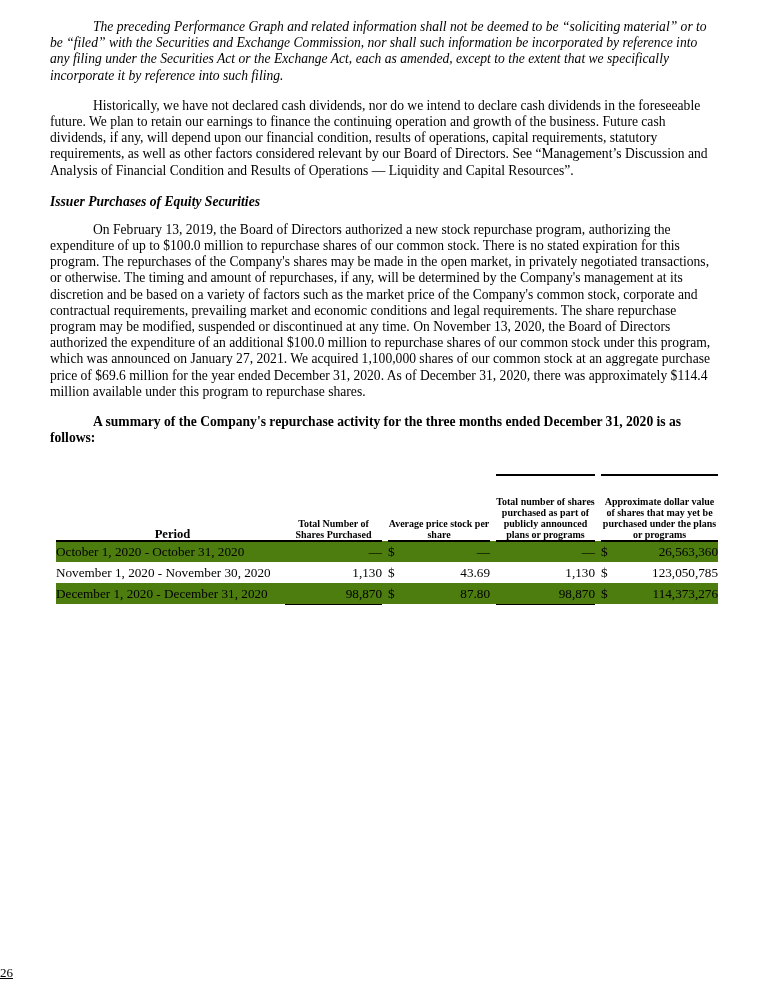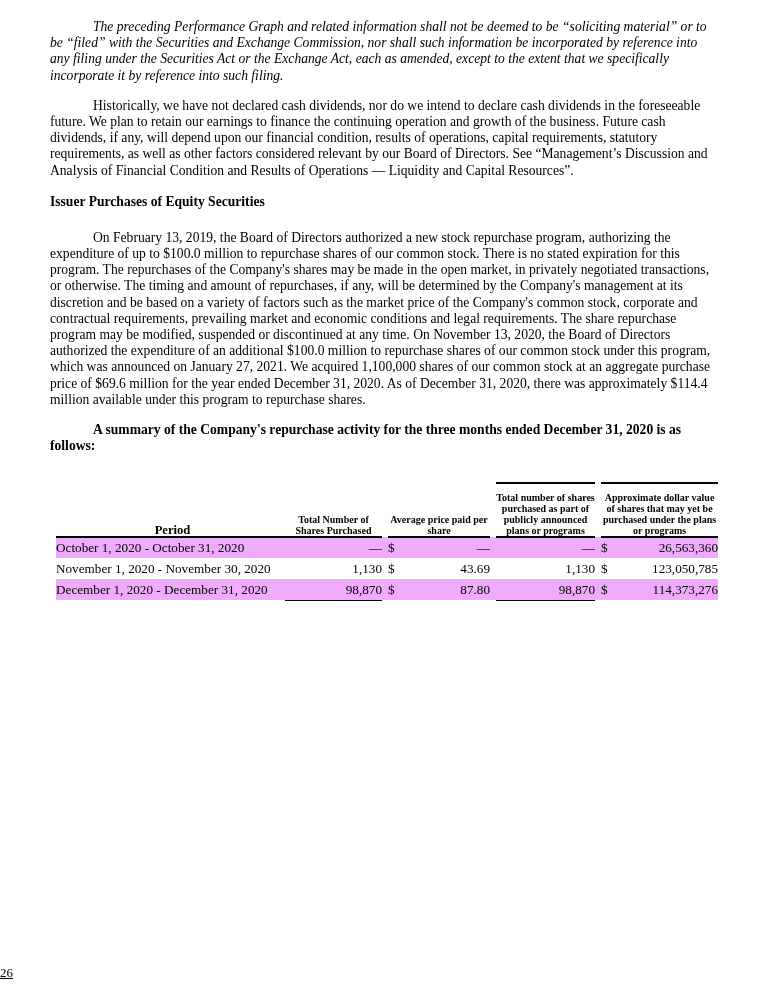--- a/index.html
+++ b/index.html
@@ -22,21 +22,22 @@
     font-size: 13.6px;
     line-height: 16.2px;
     margin: 0 0 14px 0;
     text-indent: 43px;
     text-align: left;
   }
   p.legal { font-style: italic; }
   h3.section-heading {
     font-size: 13.6px;
     font-weight: bold;
-    margin: 15px 0 20px 0;
+    font-style: italic;
+    margin: 15px 0 12px 0;
   }
   p.summary { margin-bottom: 0; font-weight: bold; }
 
   table.repurchase {
     border-collapse: collapse;
     table-layout: fixed;
     width: 662px;
     margin: 28px 0 0 6px;
   }
   table.repurchase th, table.repurchase td { padding: 0; }
@@ -50,31 +51,31 @@
     padding-bottom: 4px;
   }
   thead th.gut { border-bottom: none; }
   thead th.period-h {
     text-align: center;
     font-size: 12.6px;
     padding-left: 4px;
   }
   thead th.topline {
     border-top: 2px solid #000;
-    padding-top: 8px;
+    padding-top: 20px;
   }
   tbody td {
     font-size: 13.2px;
     height: 21px;
     vertical-align: middle;
   }
   td.period { padding-left: 4px; }
   td.num { text-align: right; padding-right: 8px; }
   td.cur { text-align: left; padding-left: 2px; }
-  tr.shaded { background: #f0abfc; padding-left: 12px; }
+  tr.shaded { background: #4d7c0f; padding-left: 12px; }
   tr.row-dec td.u { border-bottom: 1.5px solid #000; }
   tr.row-total td.bold { font-weight: bold; }
   tr.row-total td.du { border-bottom: 5px double #000; }
   .page-footer {
     position: absolute;
     top: 961px; left: 0;
     width: 768px;
     text-align: left;
     font-size: 13px;
     text-decoration: underline;
@@ -106,21 +107,21 @@
       <col style="width:99px">
       <col style="width:6px">
       <col style="width:16px">
       <col style="width:101px">
     </colgroup>
     <thead>
       <tr>
         <th class="period-h">Period</th>
         <th>Total Number of Shares Purchased</th>
         <th class="gut"></th>
-        <th colspan="2">Average price paid per share</th>
+        <th colspan="2">Average price stock per share</th>
         <th class="gut"></th>
         <th class="topline">Total number of shares purchased as part of publicly announced plans or programs</th>
         <th class="gut"></th>
         <th class="topline" colspan="2">Approximate dollar value of shares that may yet be purchased under the plans or programs</th>
       </tr>
     </thead>
     <tbody>
       <tr class="shaded">
         <td class="period">October 1, 2020 - October 31, 2020</td>
         <td class="num">—</td>

